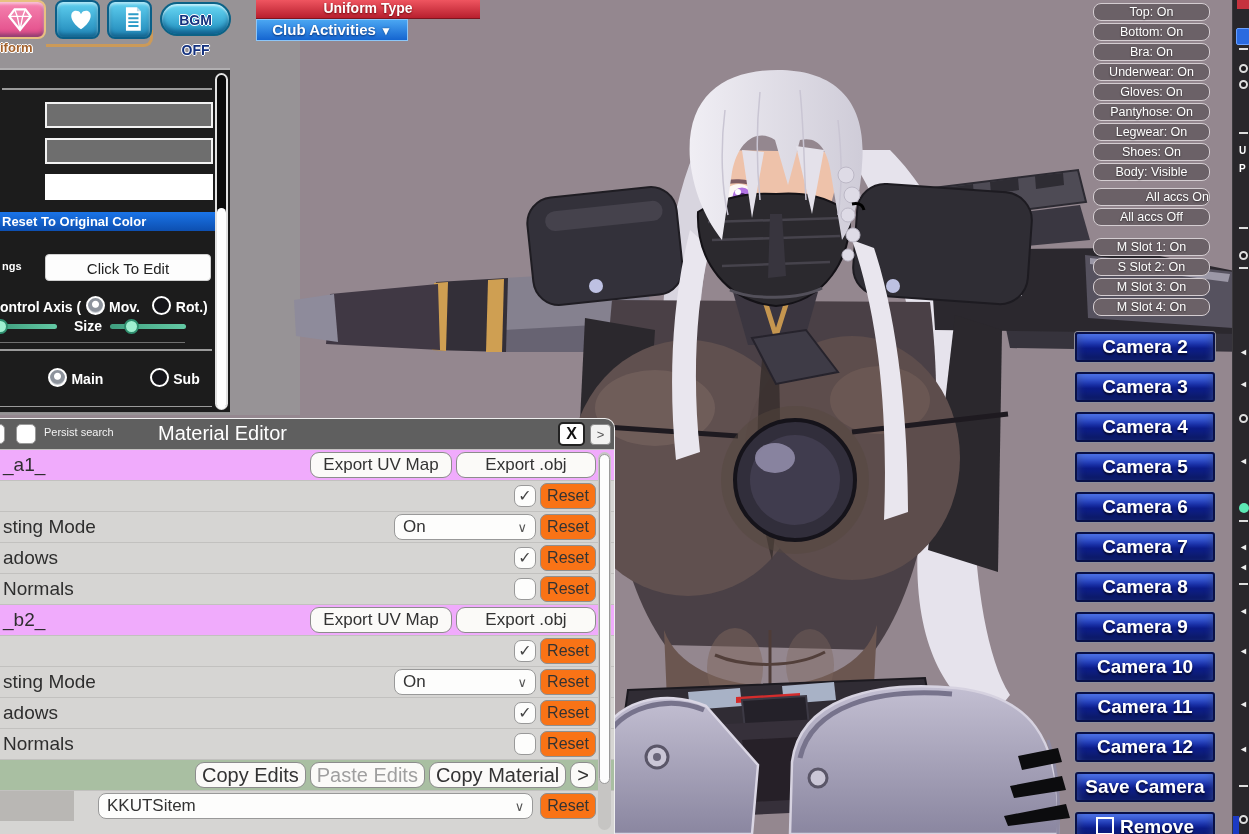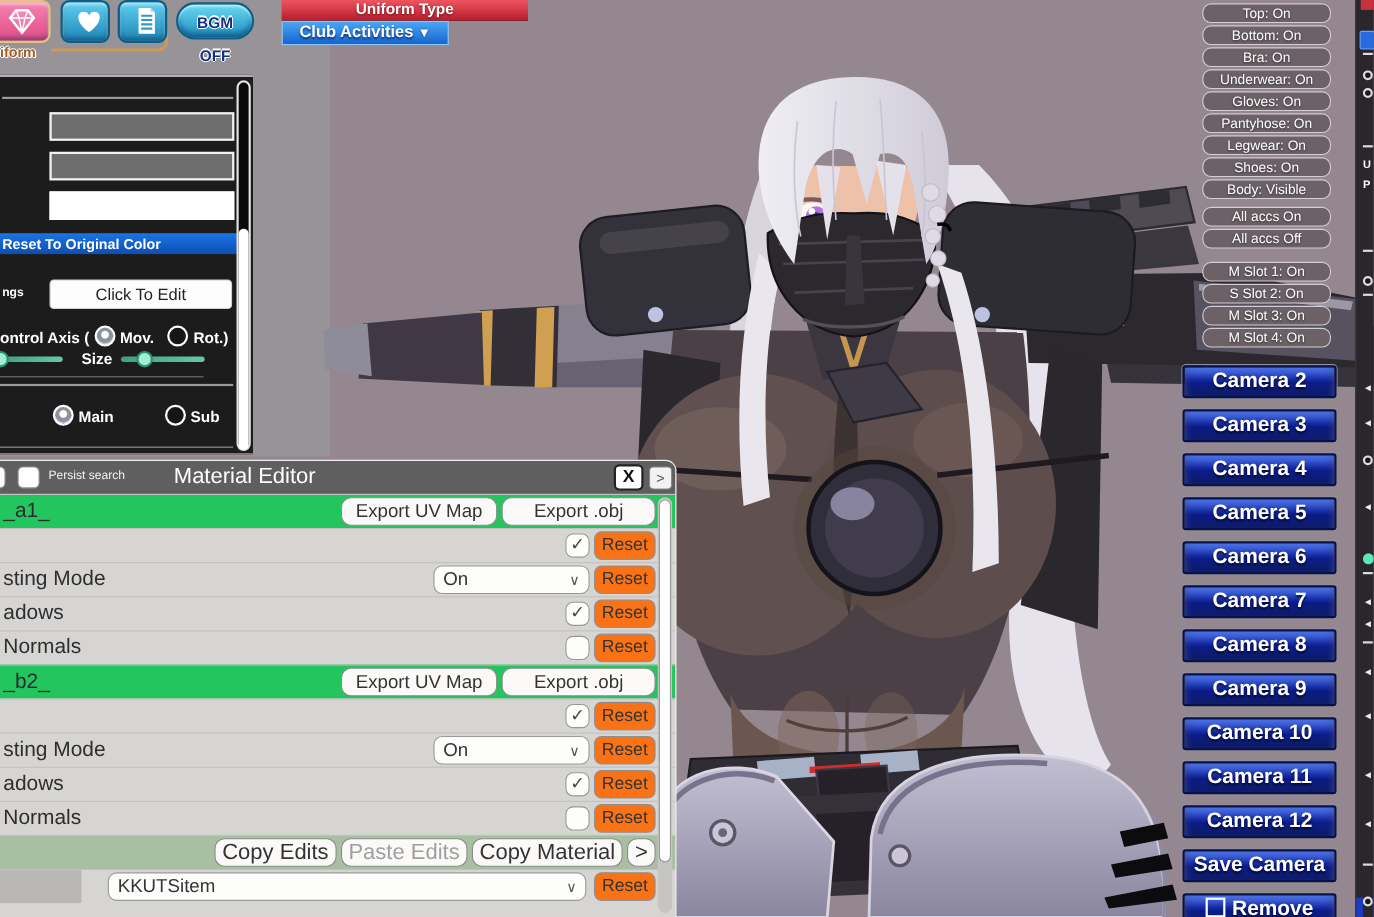--- a/index.html
+++ b/index.html
@@ -68,21 +68,21 @@
   .me-titlebar{position:absolute;left:0;top:0;width:100%;height:30px;background:#5f5f5f;}
   .tb-check{position:absolute;top:5px;width:20px;height:20px;background:#fff;border:1px solid #9a9a9a;border-radius:5px;box-sizing:border-box;}
   .tb-persist{position:absolute;left:44px;top:7px;color:#f2f2f2;font-size:11px;}
   .tb-title{position:absolute;left:158px;top:3px;color:#fff;font-size:20px;}
   .tb-x{position:absolute;left:558px;top:3px;width:27px;height:24px;background:#fff;border:2px solid #222;
         border-radius:5px;color:#111;font-weight:bold;font-size:16px;text-align:center;line-height:20px;box-sizing:border-box;}
   .tb-pop{position:absolute;left:590px;top:5px;width:21px;height:21px;background:#f2f2f1;border:1px solid #888;
           border-radius:4px;color:#555;font-size:13px;text-align:center;line-height:19px;box-sizing:border-box;}
   .me-body{position:absolute;left:0;top:30px;width:100%;height:385px;}
   .me-row{position:relative;height:30px;border-top:1px solid #c2c1bf;display:flex;align-items:center;padding-right:18px;}
-  .me-row.salmon{background:#22c55e;}
+  .me-row.salmon{background:#f0abfc;}
   .me-row.green{background:#a9bfa2;}
   .me-label{flex:1;font-size:19px;color:#2e2e2e;padding-left:3px;white-space:nowrap;overflow:hidden;}
   .me-btn{height:26px;background:#fbfaf8;border:1px solid #8c8c8c;border-radius:9px;
           font-size:17px;color:#333;margin-left:4px;font-family:inherit;white-space:nowrap;}
   .me-btn.act{font-size:20px;}
   .me-btn.dis{color:#9f9f9f;}
   .mcheck{width:22px;height:22px;background:#fdfdfc;border:1px solid #999;border-radius:7px;
           box-sizing:border-box;text-align:center;line-height:20px;font-size:16px;color:#444;margin-left:4px;}
   .mdrop{width:142px;height:26px;background:#fdfdfc;border:1px solid #999;border-radius:8px;
          box-sizing:border-box;display:flex;align-items:center;font-size:17px;color:#333;
@@ -434,21 +434,21 @@
   <div id="toggles">
       <button class="toggle-btn" style="top: 3px;">Top: On</button>
       <button class="toggle-btn" style="top: 23px;">Bottom: On</button>
       <button class="toggle-btn" style="top: 43px;">Bra: On</button>
       <button class="toggle-btn" style="top: 63px;">Underwear: On</button>
       <button class="toggle-btn" style="top: 83px;">Gloves: On</button>
       <button class="toggle-btn" style="top: 103px;">Pantyhose: On</button>
       <button class="toggle-btn" style="top: 123px;">Legwear: On</button>
       <button class="toggle-btn" style="top: 143px;">Shoes: On</button>
       <button class="toggle-btn" style="top: 163px;">Body: Visible</button>
-      <button class="toggle-btn" style="top: 188px;">All accs On</button>
+      <button class="toggle-btn" style="top: 188px; text-align: right;">All accs On</button>
       <button class="toggle-btn" style="top: 208px;">All accs Off</button>
       <button class="toggle-btn" style="top: 238px;">M Slot 1: On</button>
       <button class="toggle-btn" style="top: 258px;">S Slot 2: On</button>
       <button class="toggle-btn" style="top: 278px;">M Slot 3: On</button>
       <button class="toggle-btn" style="top: 298px;">M Slot 4: On</button>
     </div>
   <div id="cameras">
       <button class="cam-btn cam1" style="top: 292px; margin-top: 40px;">Camera 1</button>
       <button class="cam-btn" style="top: 332px;">Camera 2</button>
       <button class="cam-btn" style="top: 372px;">Camera 3</button>

